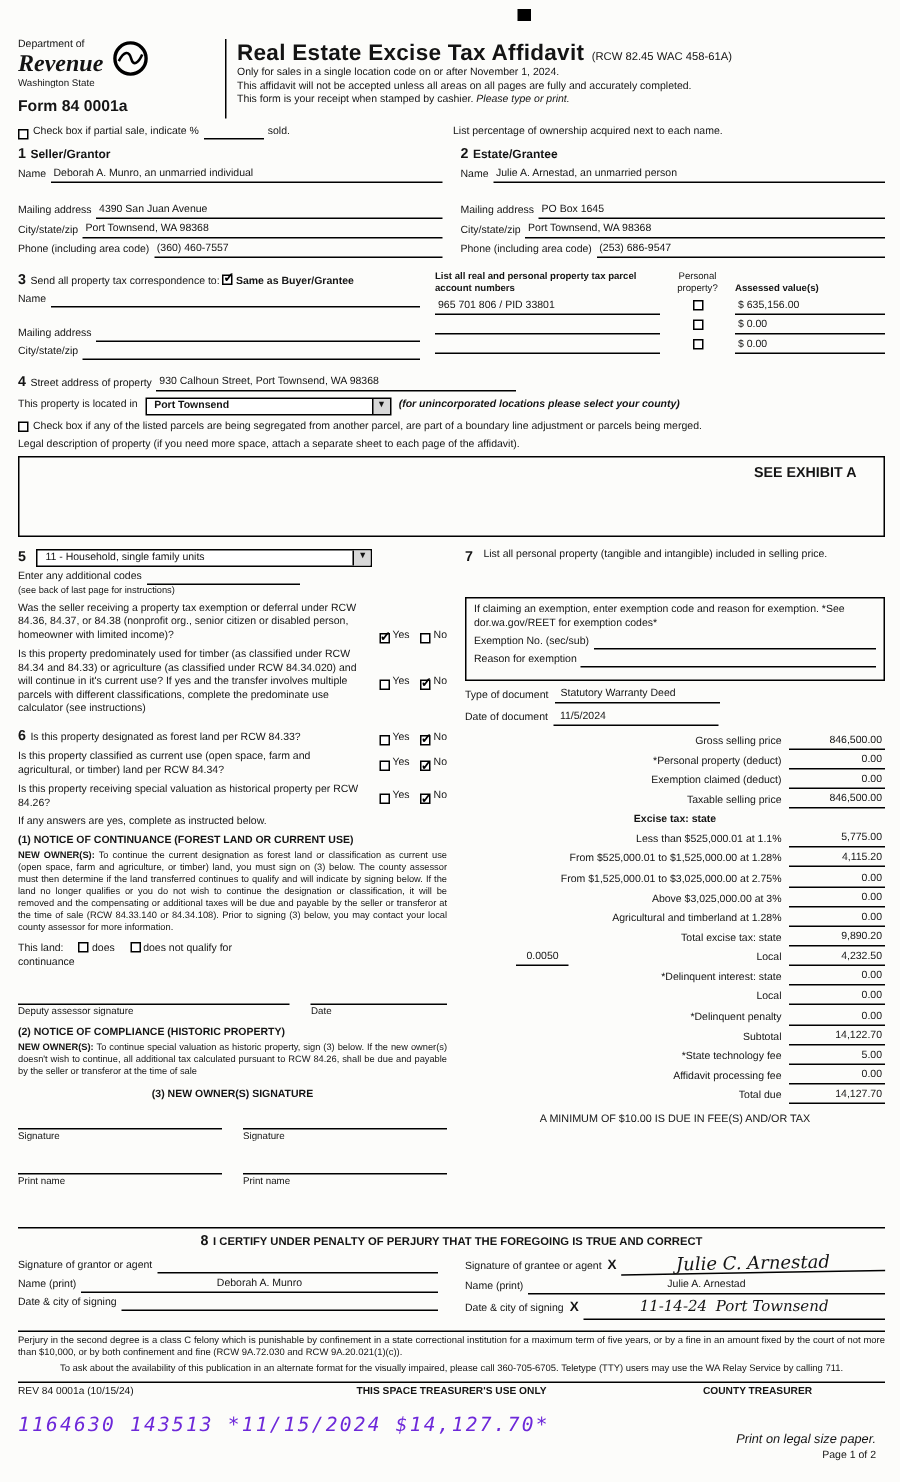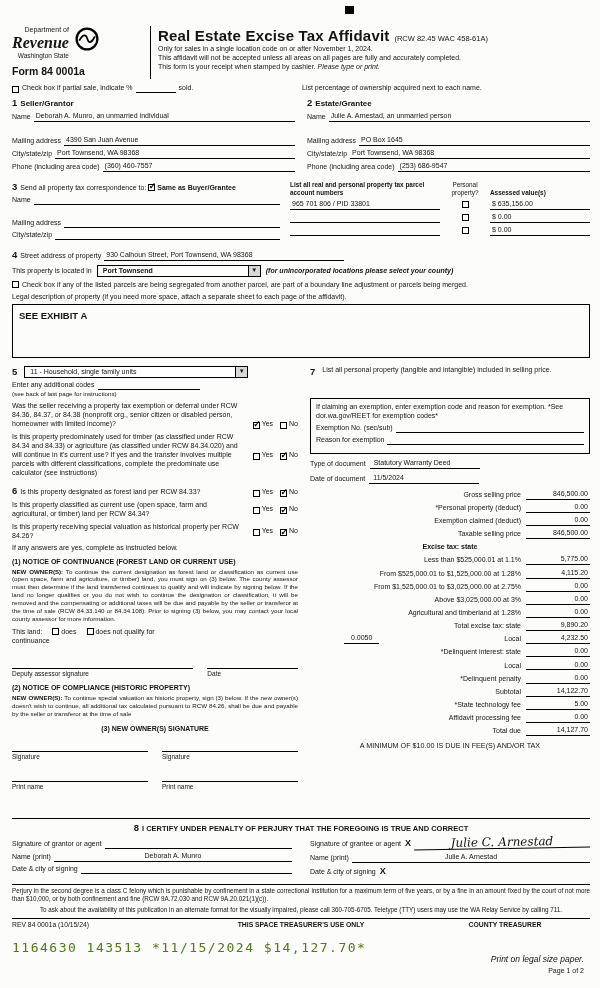--- a/index.html
+++ b/index.html
@@ -6,21 +6,21 @@
   html,body{background:#9b9b9b;}
   .page{width:600px;height:988px;margin:0 auto;background:#fcfcfa;color:#141414;
         font-family:"Liberation Sans",sans-serif;font-size:7px;line-height:1.28;
         padding:26px 10px 0 12px;position:relative;overflow:hidden;}
   .scan-mark{position:absolute;top:6px;left:345px;width:9px;height:8px;background:#000;}
   .bold{font-weight:bold;} .ital{font-style:italic;} .tiny{font-size:6.2px;}
   .secnum{font-weight:bold;font-size:9.5px;margin-right:3px;}
   
   .header{display:flex;margin-bottom:5px;}
   .brandcol{width:138px;flex:none;padding-right:6px;}
-  .brandrow{display:flex;gap:5px;align-items:flex-start;text-align:right;}
+  .brandrow{display:flex;gap:5px;align-items:flex-start;}
   .dept-small{font-size:7px;}
   .dept-big{font-size:16px;font-weight:bold;font-family:"Liberation Serif",serif;font-style:italic;line-height:1;}
   .dept-sub{font-size:6.5px;margin-top:1px;}
   .form-number{font-weight:bold;font-size:10.5px;margin-top:5px;}
   .header-right{flex:1;border-left:1.5px solid #000;padding-left:7px;}
   .title{font-size:15px;font-weight:bold;letter-spacing:.2px;}
   .title-code{font-size:7.5px;margin-left:3px;}
   .note{font-size:7px;}
   
   .cb{display:inline-block;width:7px;height:7px;border:1px solid #000;position:relative;flex:none;vertical-align:-1px;background:#fff;}
@@ -46,21 +46,21 @@
   .sec3{display:flex;gap:10px;margin-bottom:9px;}
   .sec3L{width:268px;flex:none;}
   .sec3R{flex:1;}
   .phead{display:flex;gap:4px;align-items:flex-end;font-size:6.4px;font-weight:bold;margin-bottom:2px;}
   .prow{display:flex;gap:4px;align-items:flex-end;margin-top:3px;}
   .pc1{width:150px;} .pc2{width:42px;text-align:center;} .pc3{flex:1;}
   .u{border-bottom:1px solid #000;min-height:9px;padding:0 2px;}
   .sec4{margin-bottom:8px;}
   .located-row{display:flex;align-items:center;gap:5px;margin-top:4px;}
   .segrow{display:flex;gap:3px;margin-top:4px;align-items:flex-start;}
-  .legalbox{border:1.3px solid #000;height:54px;margin-top:2px;padding:5px 6px;font-weight:bold;font-size:9.5px;}
+  .legalbox{border:1.3px solid #000;height:54px;margin-top:2px;padding:5px 18px;font-weight:bold;font-size:9.5px;text-align:right;}
   
   .midcols{display:flex;gap:12px;min-height:448px;margin-bottom:4px;}
   .colL{width:286px;flex:none;}
   .colR{flex:1;}
   .qrow{display:flex;gap:4px;margin-top:4px;}
   .qtext{flex:1;}
   .yn{display:flex;gap:2px;align-items:flex-end;white-space:nowrap;flex:none;}
   .yn .cb{margin-left:5px;}
   .noticebody{font-size:6.2px;text-align:justify;margin-top:1px;}
   .landrow{display:flex;gap:10px;margin-top:5px;align-items:flex-end;}
@@ -85,21 +85,21 @@
   .sigcols{display:flex;gap:18px;}
   .sigcol{flex:1;}
   .xmark{font-weight:bold;margin-left:4px;font-size:9px;}
   .script{font-family:"DejaVu Serif",serif;font-style:italic;font-size:12px;line-height:1;transform:rotate(-1deg);}
   .scriptsm{font-family:"DejaVu Serif",serif;font-style:italic;font-size:10px;}
   
   .perjury{border-top:1px solid #000;margin-top:7px;padding-top:2px;font-size:6.3px;text-align:justify;}
   .altfmt{font-size:6.3px;text-align:center;margin-top:3px;}
   .strip{display:flex;border-top:1px solid #000;margin-top:4px;padding-top:2px;font-size:6.8px;}
   .strip .a{width:170px;} .strip .b{flex:1;text-align:center;font-weight:bold;} .strip .c{width:170px;text-align:center;font-weight:bold;}
-  .stamp{margin-top:10px;font-family:"DejaVu Sans Mono",monospace;font-size:13px;letter-spacing:1.5px;color:#4d7c0f;}
+  .stamp{margin-top:10px;font-family:"DejaVu Sans Mono",monospace;font-size:13px;letter-spacing:1.5px;color:#6d28d9;font-style:italic;}
   .printnote{position:absolute;right:16px;bottom:12px;text-align:right;}
   .printnote .p1{font-weight:normal;font-style:italic;font-size:8.5px;}
   .printnote .p2{font-size:7px;margin-top:2px;}
 </style>
 </head>
 <body>
 
 <div class="page">
   <div class="scan-mark"></div>
 
@@ -485,20 +485,21 @@
           <span class="xmark">X</span>
           <span class="fill script">Julie C. Arnestad</span>
         </div>
         <div class="frow">
             <span class="flabel">Name (print)</span>
             <span class="fill">Julie A. Arnestad</span>
           </div>
         <div class="frow" style="align-items:baseline">
           <span class="flabel">Date &amp; city of signing</span>
           <span class="xmark">X</span>
+          <span class="fill"><span class="scriptsm">11-14-24</span>&nbsp;&nbsp;&nbsp;<span class="scriptsm">Port Townsend</span></span>
         </div>
       </div>
     </div>
   </div>
 
   <div class="perjury">Perjury in the second degree is a class C felony which is punishable by confinement in a state correctional institution for a maximum term of five years, or by a fine in an amount fixed by the court of not more than $10,000, or by both confinement and fine (RCW 9A.72.030 and RCW 9A.20.021(1)(c)).</div>
   <div class="altfmt">To ask about the availability of this publication in an alternate format for the visually impaired, please call 360-705-6705. Teletype (TTY) users may use the WA Relay Service by calling 711.</div>
 
   <div class="strip">
     <span class="a">REV 84 0001a (10/15/24)</span>

